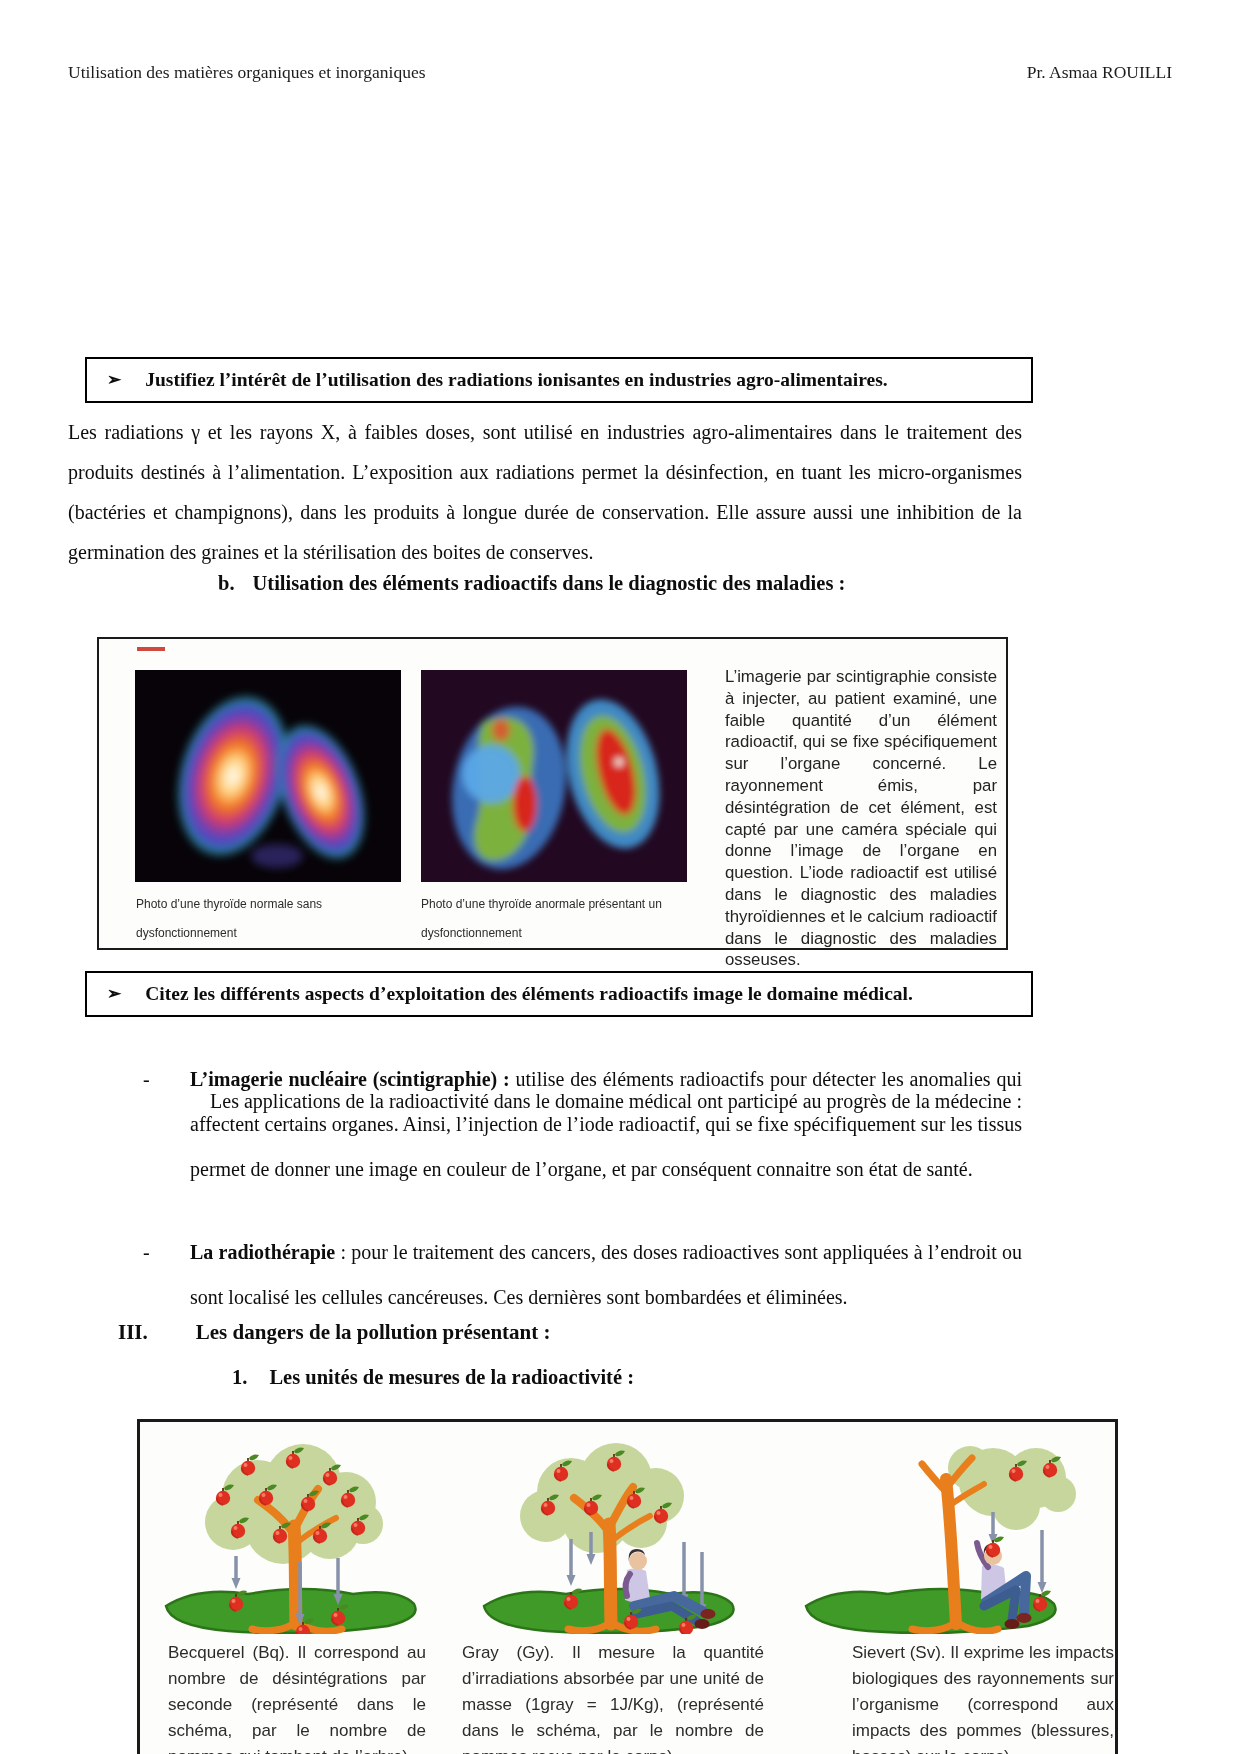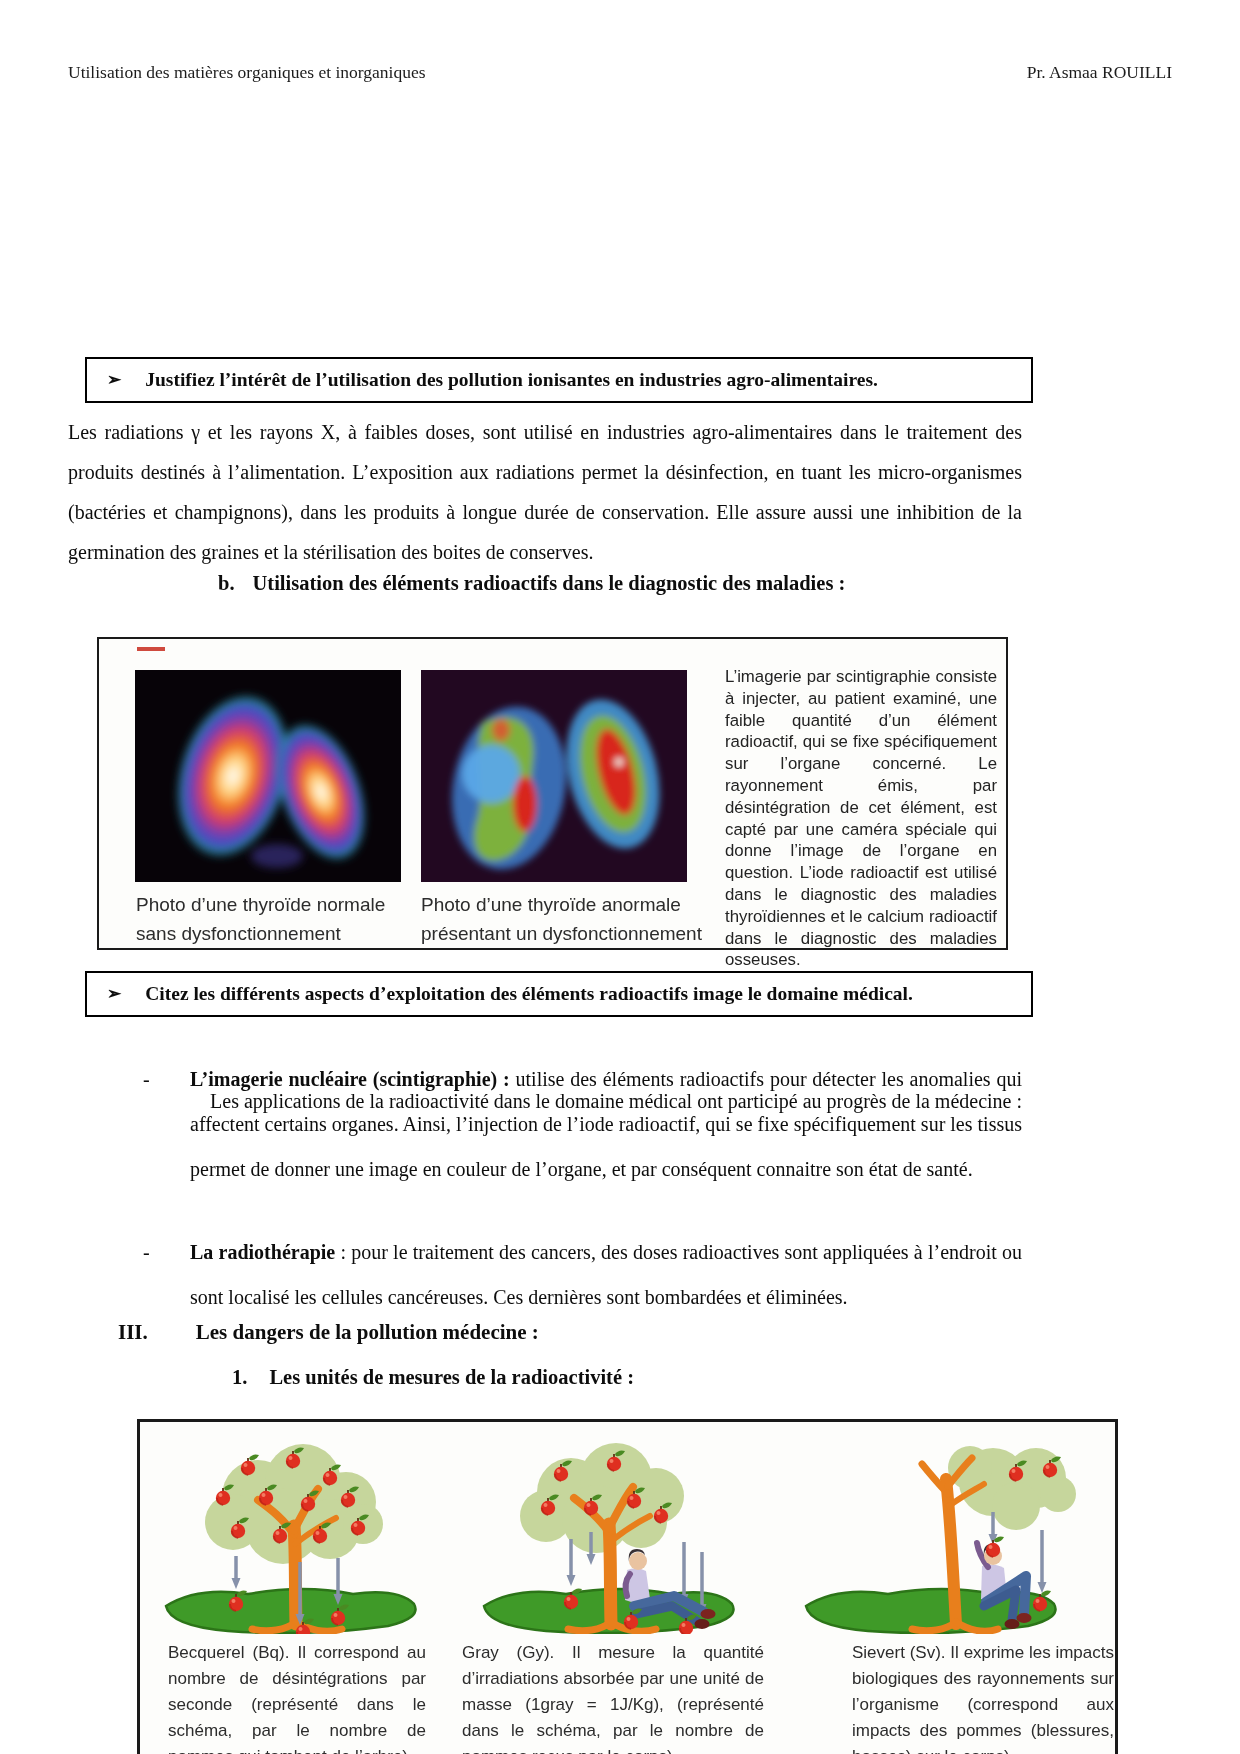--- a/index.html
+++ b/index.html
@@ -41,21 +41,21 @@
     position:absolute; top:637px; left:97px; width:911px; height:313px;
     border:2px solid #1a1a1a; background:#fdfdfb;
   }
   .reddash { position:absolute; left:38px; top:8px; width:28px; height:4px; background:#cf4a3e; }
   .scan { position:absolute; top:31px; width:266px; height:212px; display:block; }
   #scan1 { left:36px; }
   #scan2 { left:322px; }
   .scan-caption {
     position:absolute; top:251px;
     font-family:"Liberation Sans", sans-serif;
-    font-size:19px; line-height:29px; color:#2c2c2c;
+    font-size:12px; line-height:29px; color:#2c2c2c;
   }
   #scap1 { left:37px; width:290px; }
   #scap2 { left:322px; width:292px; }
   #fig1text {
     position:absolute; left:626px; top:27px; width:272px;
     font-family:"Liberation Sans", sans-serif;
     font-size:16.8px; line-height:21.8px; text-align:justify; color:#232323;
   }
 
   
@@ -92,21 +92,21 @@
 
 <div class="page">
 
   <div class="header">
     <span>Utilisation des matières organiques et inorganiques</span>
     <span>Pr. Asmaa ROUILLI</span>
   </div>
 
   <div class="qbox" id="qbox1">
     <span class="marker">➢</span>
-    <span>Justifiez l’intérêt de l’utilisation des pollution ionisantes en industries agro-alimentaires.</span>
+    <span>Justifiez l’intérêt de l’utilisation des radiations ionisantes en industries agro-alimentaires.</span>
   </div>
 
   <div class="para" id="p1">Les radiations γ et les rayons X, à faibles doses, sont utilisé en industries agro-alimentaires dans le traitement des produits destinés à l’alimentation. L’exposition aux radiations permet la désinfection, en tuant les micro-organismes (bactéries et champignons), dans les produits à longue durée de conservation. Elle assure aussi une inhibition de la germination des graines et la stérilisation des boites de conserves.</div>
 
   <div class="hb">
     <span class="num">b.</span><span>Utilisation des éléments radioactifs dans le diagnostic des maladies :</span>
   </div>
 
   <div id="figure1">
     <div class="reddash"></div>
@@ -171,21 +171,21 @@
     <span class="dash">-</span>
     <span class="btext"><b>L’imagerie nucléaire (scintigraphie) :</b> <span>utilise des éléments radioactifs pour détecter les anomalies qui affectent certains organes. Ainsi, l’injection de l’iode radioactif, qui se fixe spécifiquement sur les tissus permet de donner une image en couleur de l’organe, et par conséquent connaitre son état de santé.</span></span>
   </div>
 
   <div class="bullet" id="bullet2">
     <span class="dash">-</span>
     <span class="btext"><b>La radiothérapie</b> <span>: pour le traitement des cancers, des doses radioactives sont appliquées à l’endroit ou sont localisé les cellules cancéreuses. Ces dernières sont bombardées et éliminées.</span></span>
   </div>
 
   <div class="hroman">
-    <span class="num">III.</span><span>Les dangers de la pollution médecine :</span>
+    <span class="num">III.</span><span>Les dangers de la pollution présentant :</span>
   </div>
 
   <div class="hsub">
     <span class="num">1.</span><span>Les unités de mesures de la radioactivité :</span>
   </div>
 
   <div id="figure2">
 
     <svg width="0" height="0" style="position:absolute">
       <defs>

